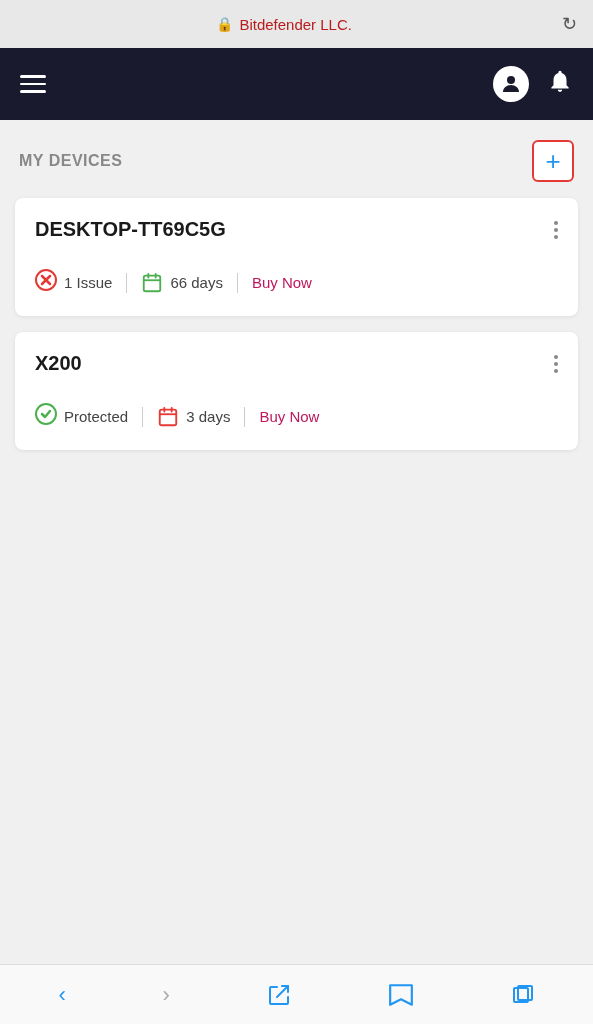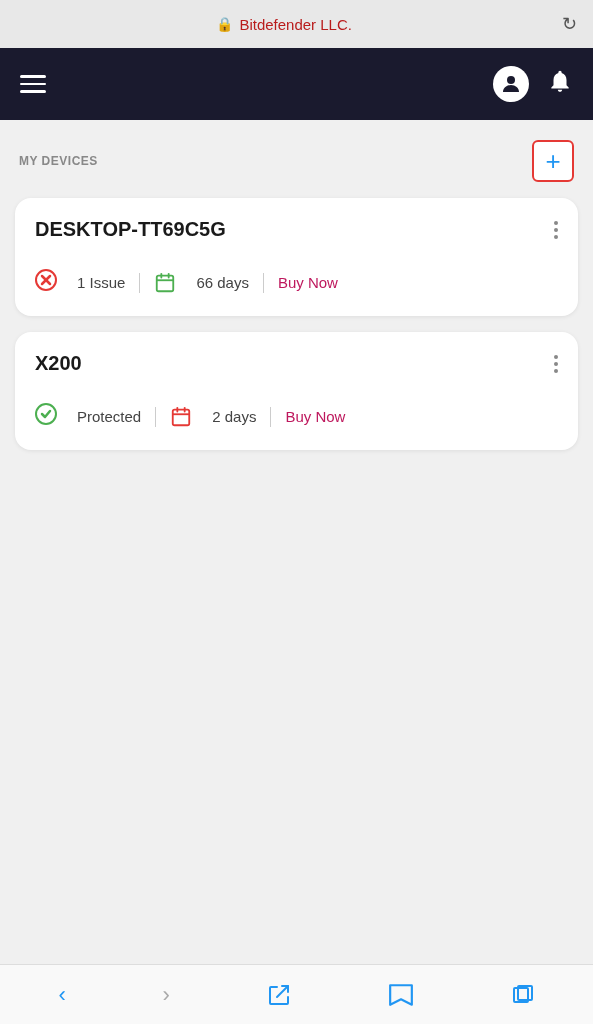--- a/index.html
+++ b/index.html
@@ -98,21 +98,21 @@
     }
 
     
     .section-header {
       display: flex;
       align-items: center;
       justify-content: space-between;
       padding: 0 4px;
     }
     .section-title {
-      font-size: 12px;
+      font-size: 16px;
       font-weight: 600;
       color: #888;
       letter-spacing: 0.5px;
       text-transform: uppercase;
     }
     .add-button {
       width: 42px;
       height: 42px;
       border: 2.5px solid #e53935;
       border-radius: 6px;
@@ -123,21 +123,21 @@
       cursor: pointer;
       font-size: 26px;
       color: #2196F3;
       font-weight: 300;
       line-height: 1;
     }
 
     
     .device-card {
       background: #fff;
-      border-radius: 16px;
+      border-radius: 8px;
       padding: 20px 20px 20px 20px;
       box-shadow: 0 1px 4px rgba(0,0,0,0.08);
     }
     .device-card-header {
       display: flex;
       align-items: center;
       justify-content: space-between;
       margin-bottom: 28px;
     }
     .device-name {
@@ -162,21 +162,21 @@
       border-radius: 50%;
     }
     .device-status-row {
       display: flex;
       align-items: center;
       gap: 0;
     }
     .status-item {
       display: flex;
       align-items: center;
-      gap: 20px;
+      gap: 7px;
       font-size: 15px;
       color: #444;
     }
     .status-divider {
       width: 1px;
       height: 20px;
       background: #ccc;
       margin: 0 14px;
     }
     .status-icon {
@@ -317,21 +317,21 @@
         <span>Protected</span>
       </div>
       <div class="status-divider"></div>
       <div class="status-item">
         <svg class="calendar-icon-svg" viewBox="0 0 24 24">
           <rect x="3" y="4" width="18" height="17" rx="2" fill="none" stroke="#e53935" stroke-width="2"></rect>
           <line x1="3" y1="9" x2="21" y2="9" stroke="#e53935" stroke-width="2"></line>
           <line x1="8" y1="2" x2="8" y2="6" stroke="#e53935" stroke-width="2" stroke-linecap="round"></line>
           <line x1="16" y1="2" x2="16" y2="6" stroke="#e53935" stroke-width="2" stroke-linecap="round"></line>
         </svg>
-        <span>2 days</span>
+        <span>3 days</span>
       </div>
       <div class="status-divider"></div>
       <span class="buy-now">Buy Now</span>
     </div>
   </div>
 
 </div>
 
 <div class="browser-bottom-bar">
   <span class="browser-nav-icon" style="color:#2196F3; font-size:22px;">‹</span>

